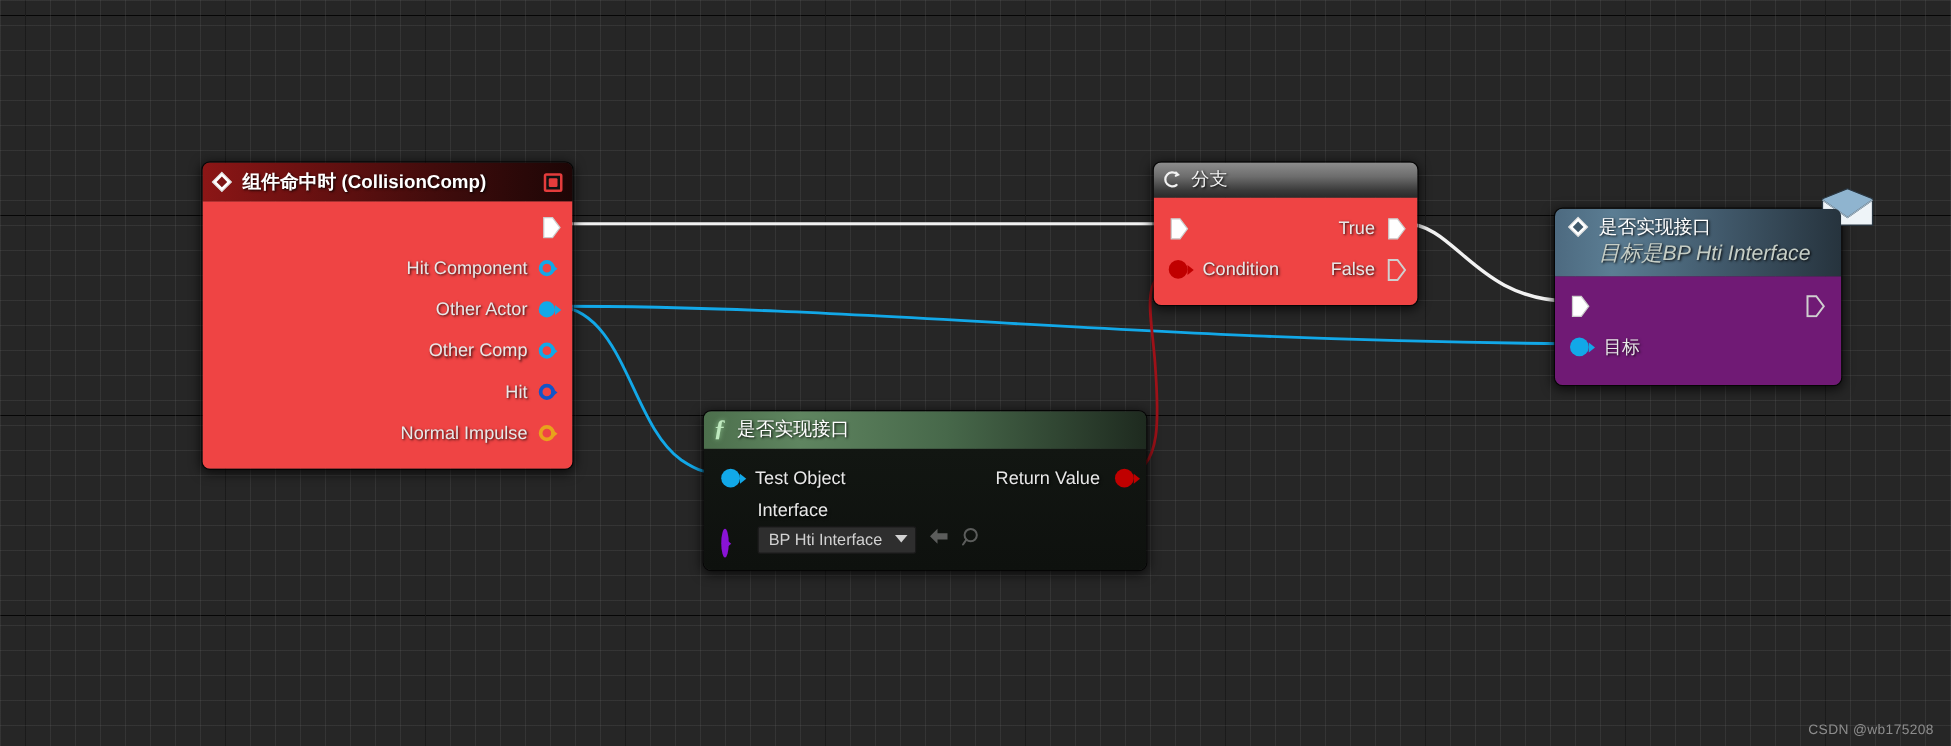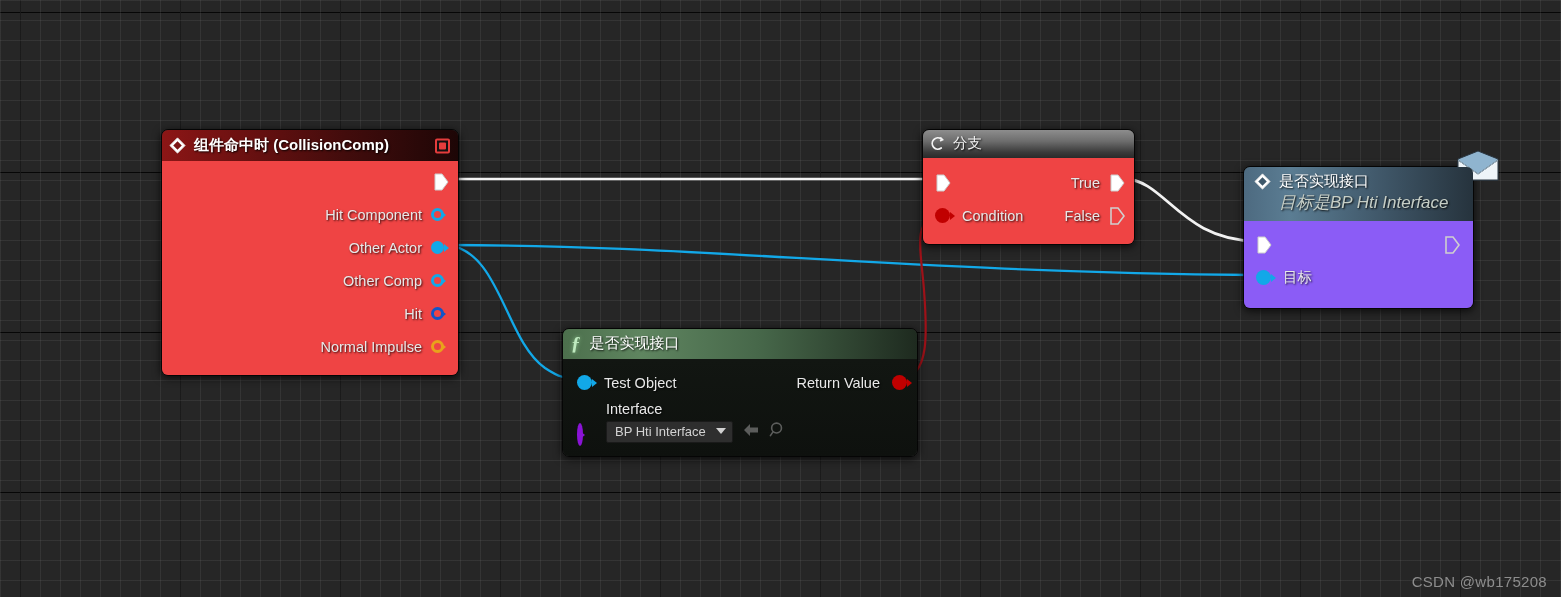--- a/index.html
+++ b/index.html
@@ -179,21 +179,21 @@
   
   #node-msg { left: 1243px; top: 166px; width: 231px; }
   #node-msg .node-header {
     background: linear-gradient(to right, #4d6a80 0%, #5b7d93 20%, #41596b 58%, #26333d 100%);
     padding: 5px 8px 7px 10px;
     flex-direction: column;
     align-items: flex-start;
   }
   #node-msg .node-title { font-size: 15px; font-weight: normal; }
   #node-msg .title-line { display: flex; align-items: center; }
-  #node-msg .node-body { background: #8b5cf6; padding: 7px 0 14px 0; }
+  #node-msg .node-body { background: #701a75; padding: 7px 0 14px 0; }
   .envelope-icon {
     position: absolute;
     right: -25px; top: -16px;
     width: 42px; height: 31px;
   }
 
   
   .diamond-icon { width: 17px; height: 17px; margin-right: 8px; flex: 0 0 auto; }
   .branch-icon  { width: 15px; height: 15px; margin-right: 8px; flex: 0 0 auto; }
   .f-icon {
@@ -222,21 +222,21 @@
   }
   .combo-text { color: #d2d2d2; font-size: 13px; margin-right: 10px; white-space: nowrap; }
   .caret { width: 0;height: 0;border-left: 5px solid transparent;border-right: 5px solid transparent;border-top: 6px solid #d2d2d2; }
   .mini-icon { margin-left: 9px; opacity: 0.55; }
 
   
   #watermark {
     position: absolute;
     right: 14px; bottom: 7px;
     color: #8d8d8d;
-    font-size: 15px;
+    font-size: 11px;
     letter-spacing: 0.3px;
     white-space: nowrap;
   }
 </style>
 </head>
 <body>
 
 <div id="graph-canvas"></div>
 
 <svg id="wire-layer" width="1561" height="597" viewBox="0 0 1561 597">

